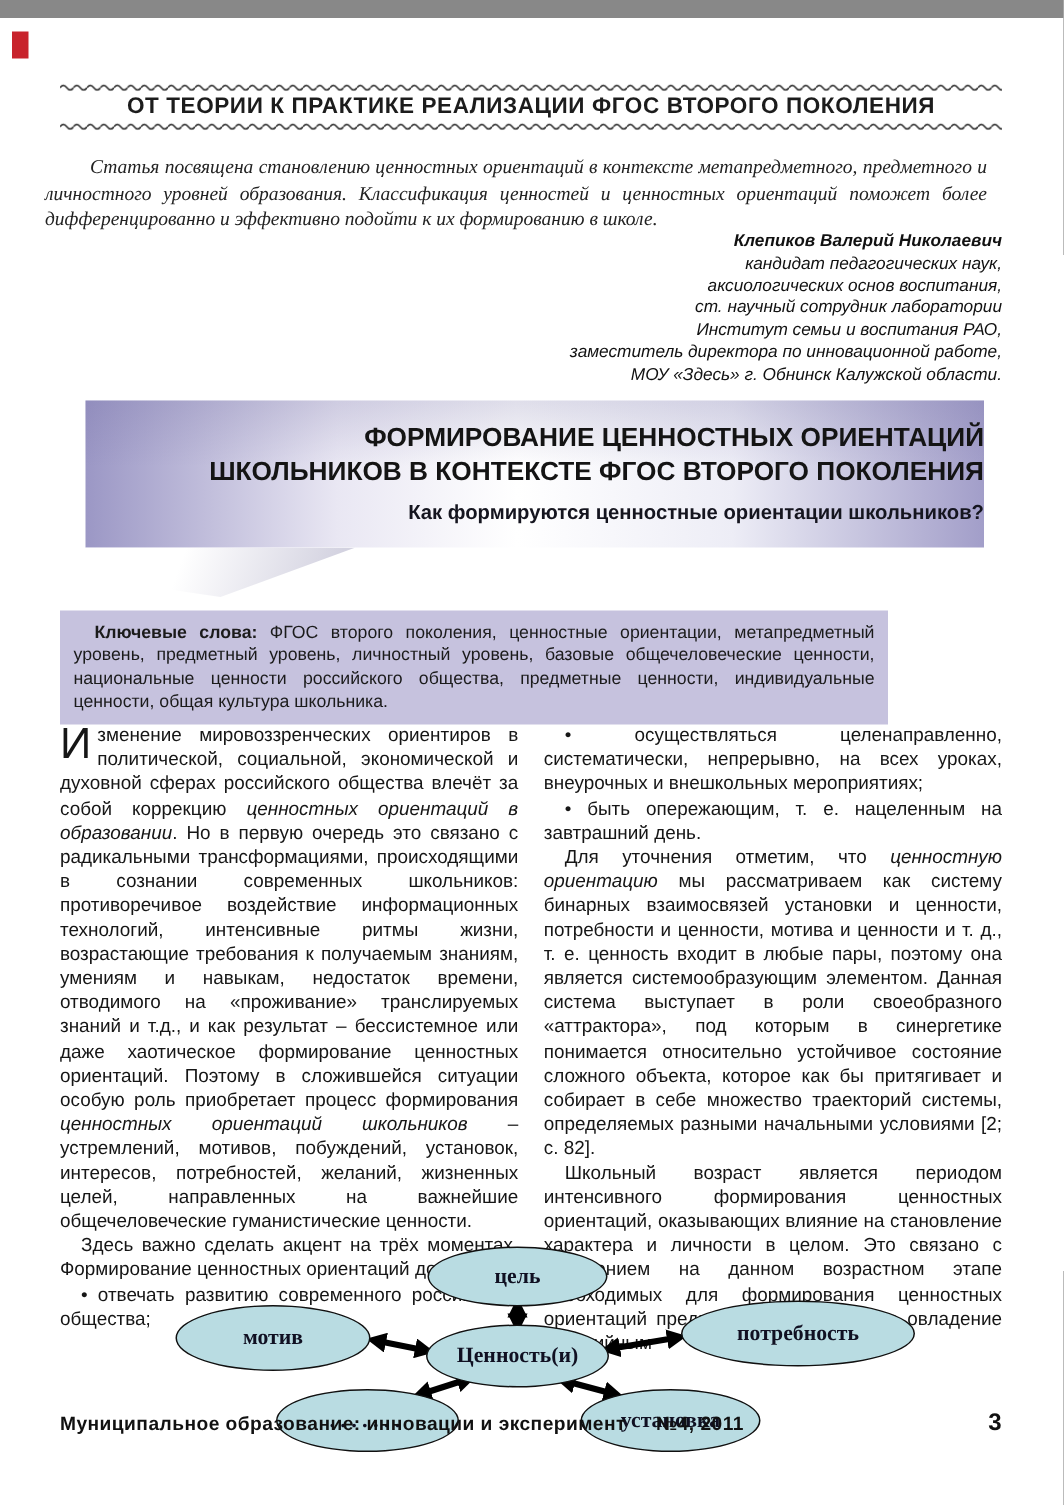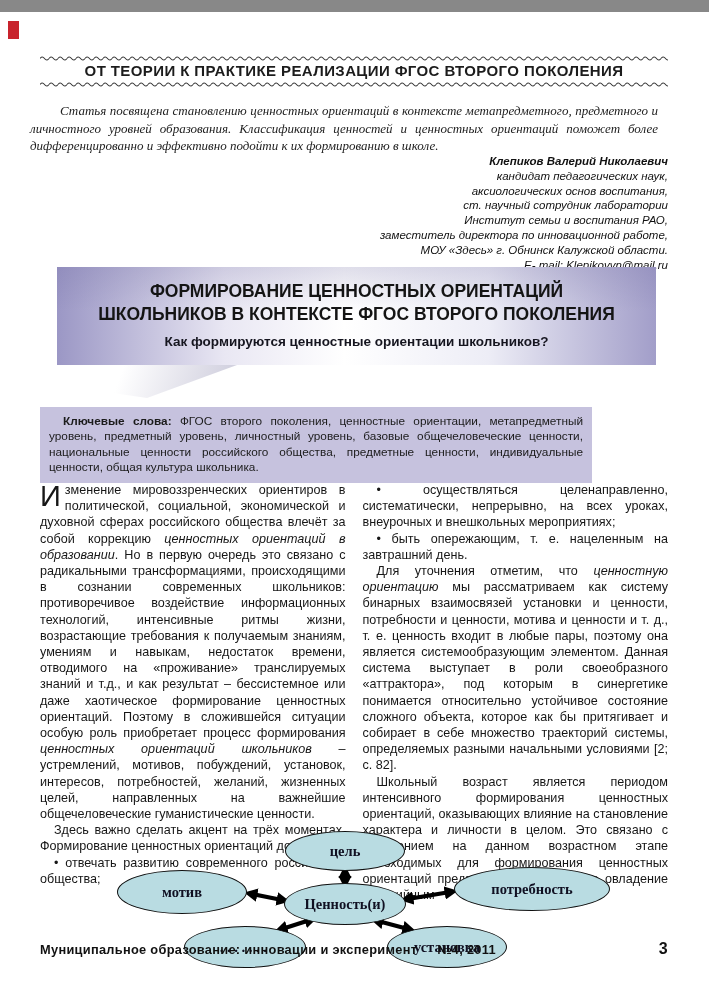--- a/index.html
+++ b/index.html
@@ -23,21 +23,21 @@
   
   .author-block{position:absolute;right:41px;top:142px;width:430px;text-align:right;
                 font-size:11.5px;line-height:14.8px;color:#111;font-style:italic;}
   .author-name{font-weight:bold;}
 
   
   .title-block{position:absolute;left:57px;top:255px;width:599px;height:98px;box-sizing:border-box;
     background:
       linear-gradient(180deg, rgba(110,105,160,0.22), rgba(255,255,255,0) 45%),
       linear-gradient(90deg,#9b97c5 0%,#e9e7f3 28%,#ffffff 48%,#ededf6 72%,#a29ec9 100%);
-    text-align:center;padding-top:13px;}
+    text-align:right;padding-top:13px;}
   .title-line{font-weight:bold;font-size:17.5px;line-height:23px;color:#141414;}
   .subtitle{margin-top:8px;font-weight:bold;font-size:13.5px;color:#15151f;}
   .fold-wedge{position:absolute;left:57px;top:353px;width:180px;height:33px;
     background:linear-gradient(110deg,#ffffff 35%,#d3d2e0 90%);
     clip-path:polygon(0 0,100% 0,50% 100%,0 60%);}
 
   
   .keywords{position:absolute;left:40px;top:395px;width:552px;box-sizing:border-box;
             background:#c6c2de;padding:7px 9px 8px 9px;font-size:11.8px;line-height:15.3px;
             text-align:justify;text-indent:14px;color:#1b1b1b;}
@@ -97,21 +97,20 @@
 
   <div class="author-block">
     <div class="author-name">Клепиков Валерий Николаевич</div>
     <div id="author-lines">
         <div>кандидат педагогических наук,</div>
         <div>аксиологических основ воспитания,</div>
         <div>ст. научный сотрудник лаборатории</div>
         <div>Институт семьи и воспитания РАО,</div>
         <div>заместитель директора по инновационной работе,</div>
         <div>МОУ «Здесь» г. Обнинск Калужской области.</div>
-        <div>E- mail: Klepikovvn@mail.ru</div>
       </div>
   </div>
 
   <div class="title-block">
     <div class="title-line">ФОРМИРОВАНИЕ ЦЕННОСТНЫХ ОРИЕНТАЦИЙ</div>
     <div class="title-line">ШКОЛЬНИКОВ В КОНТЕКСТЕ ФГОС ВТОРОГО ПОКОЛЕНИЯ</div>
     <div class="subtitle">Как формируются ценностные ориентации школьников?</div>
   </div>
   <div class="fold-wedge"></div>
 

